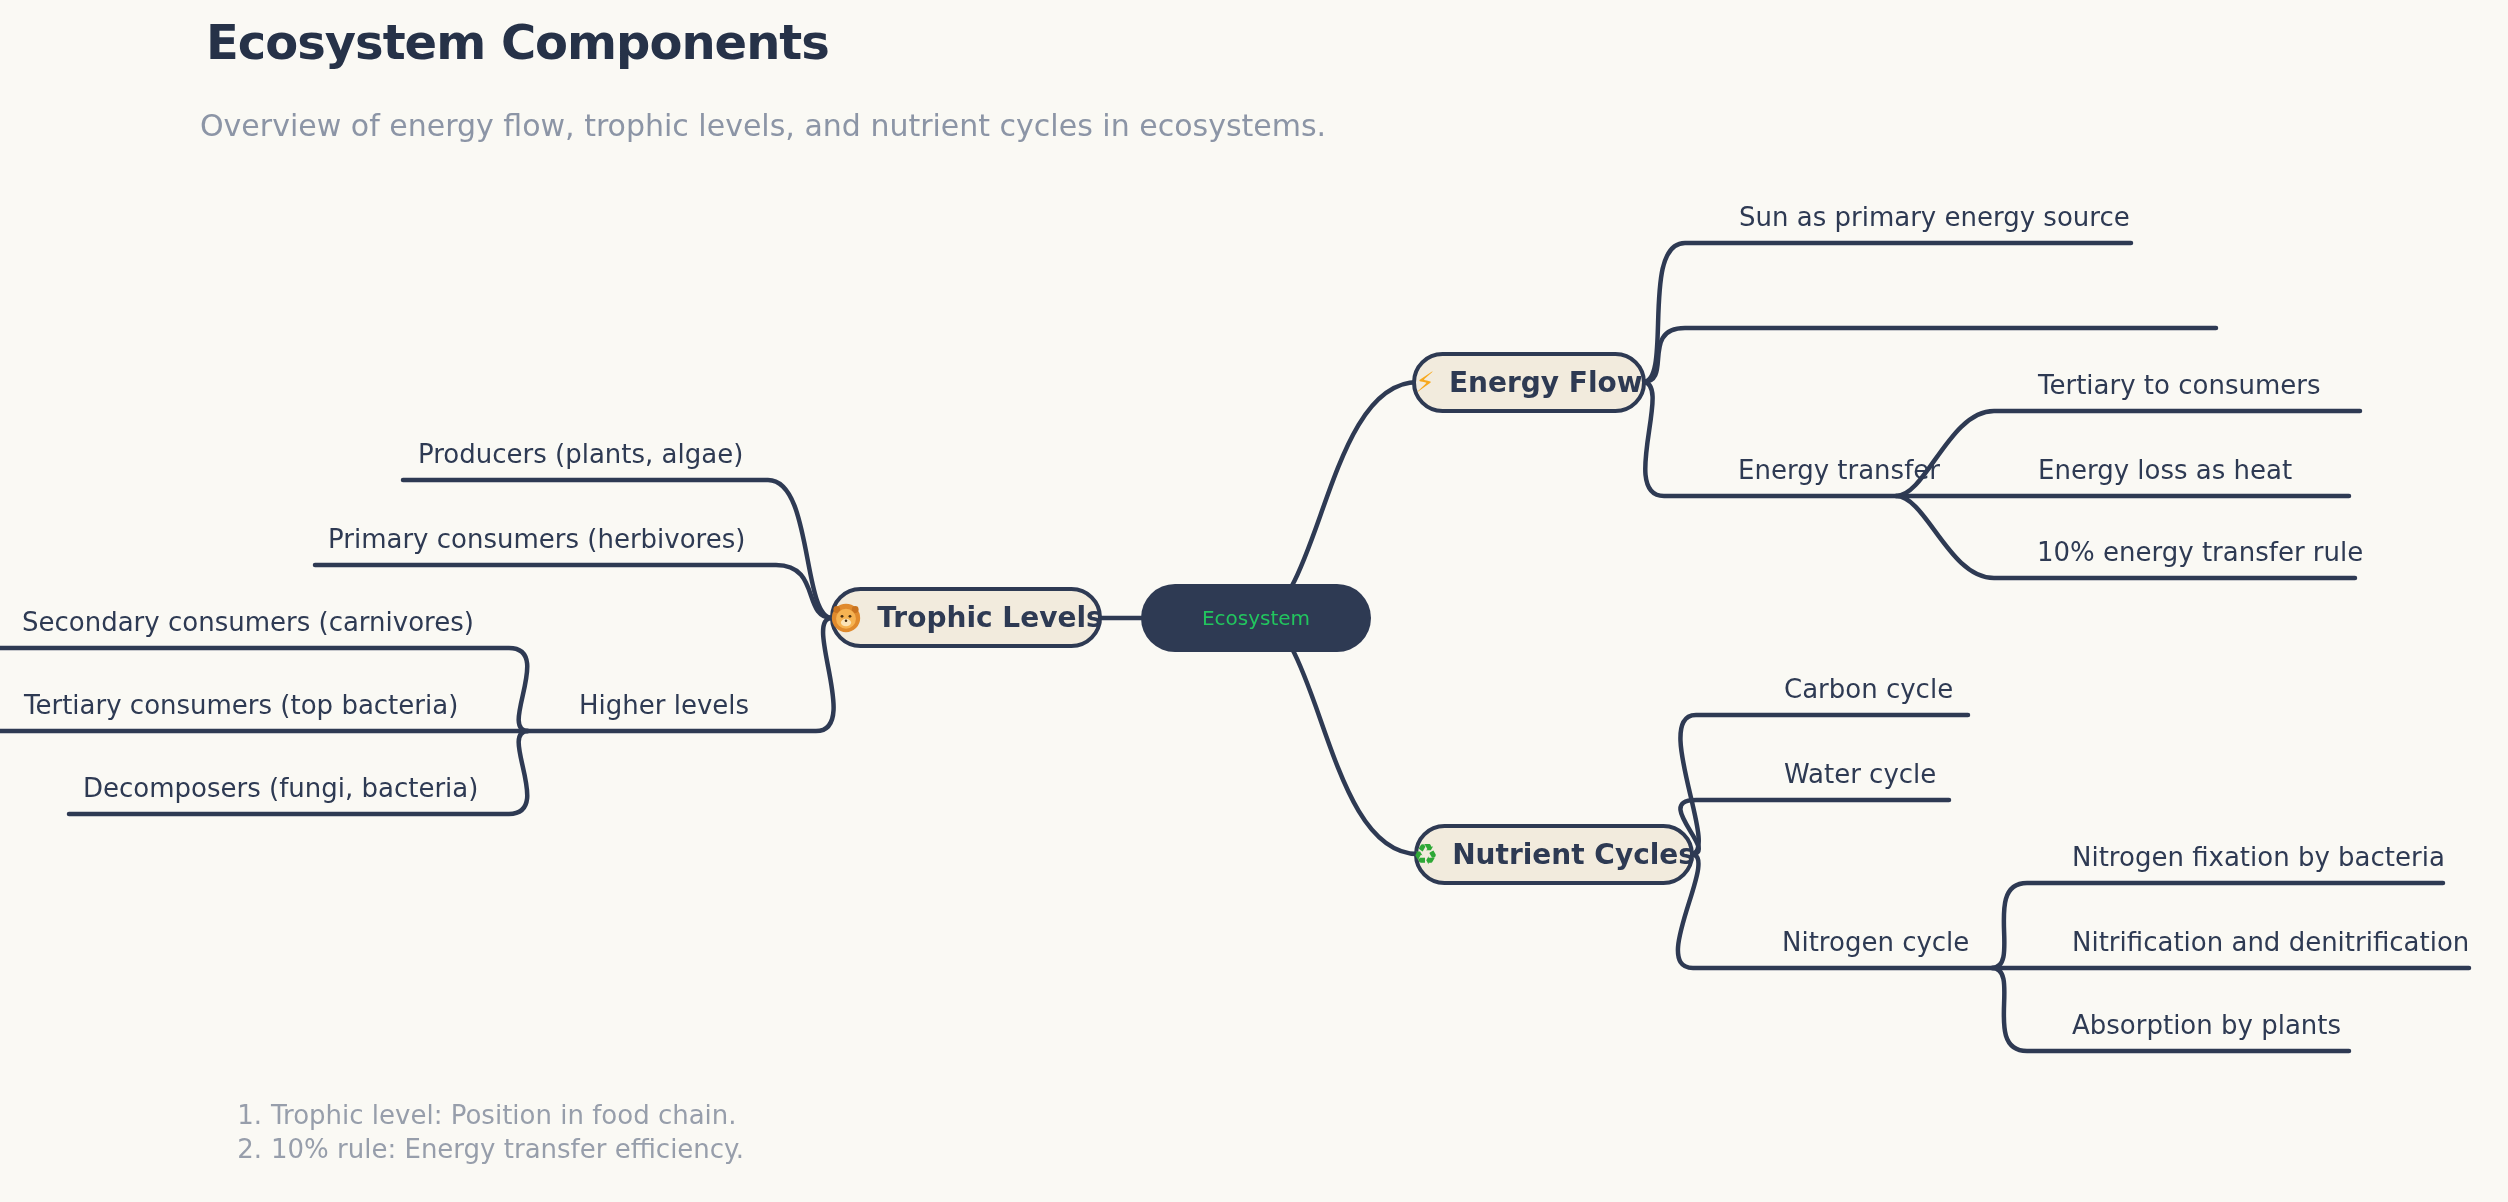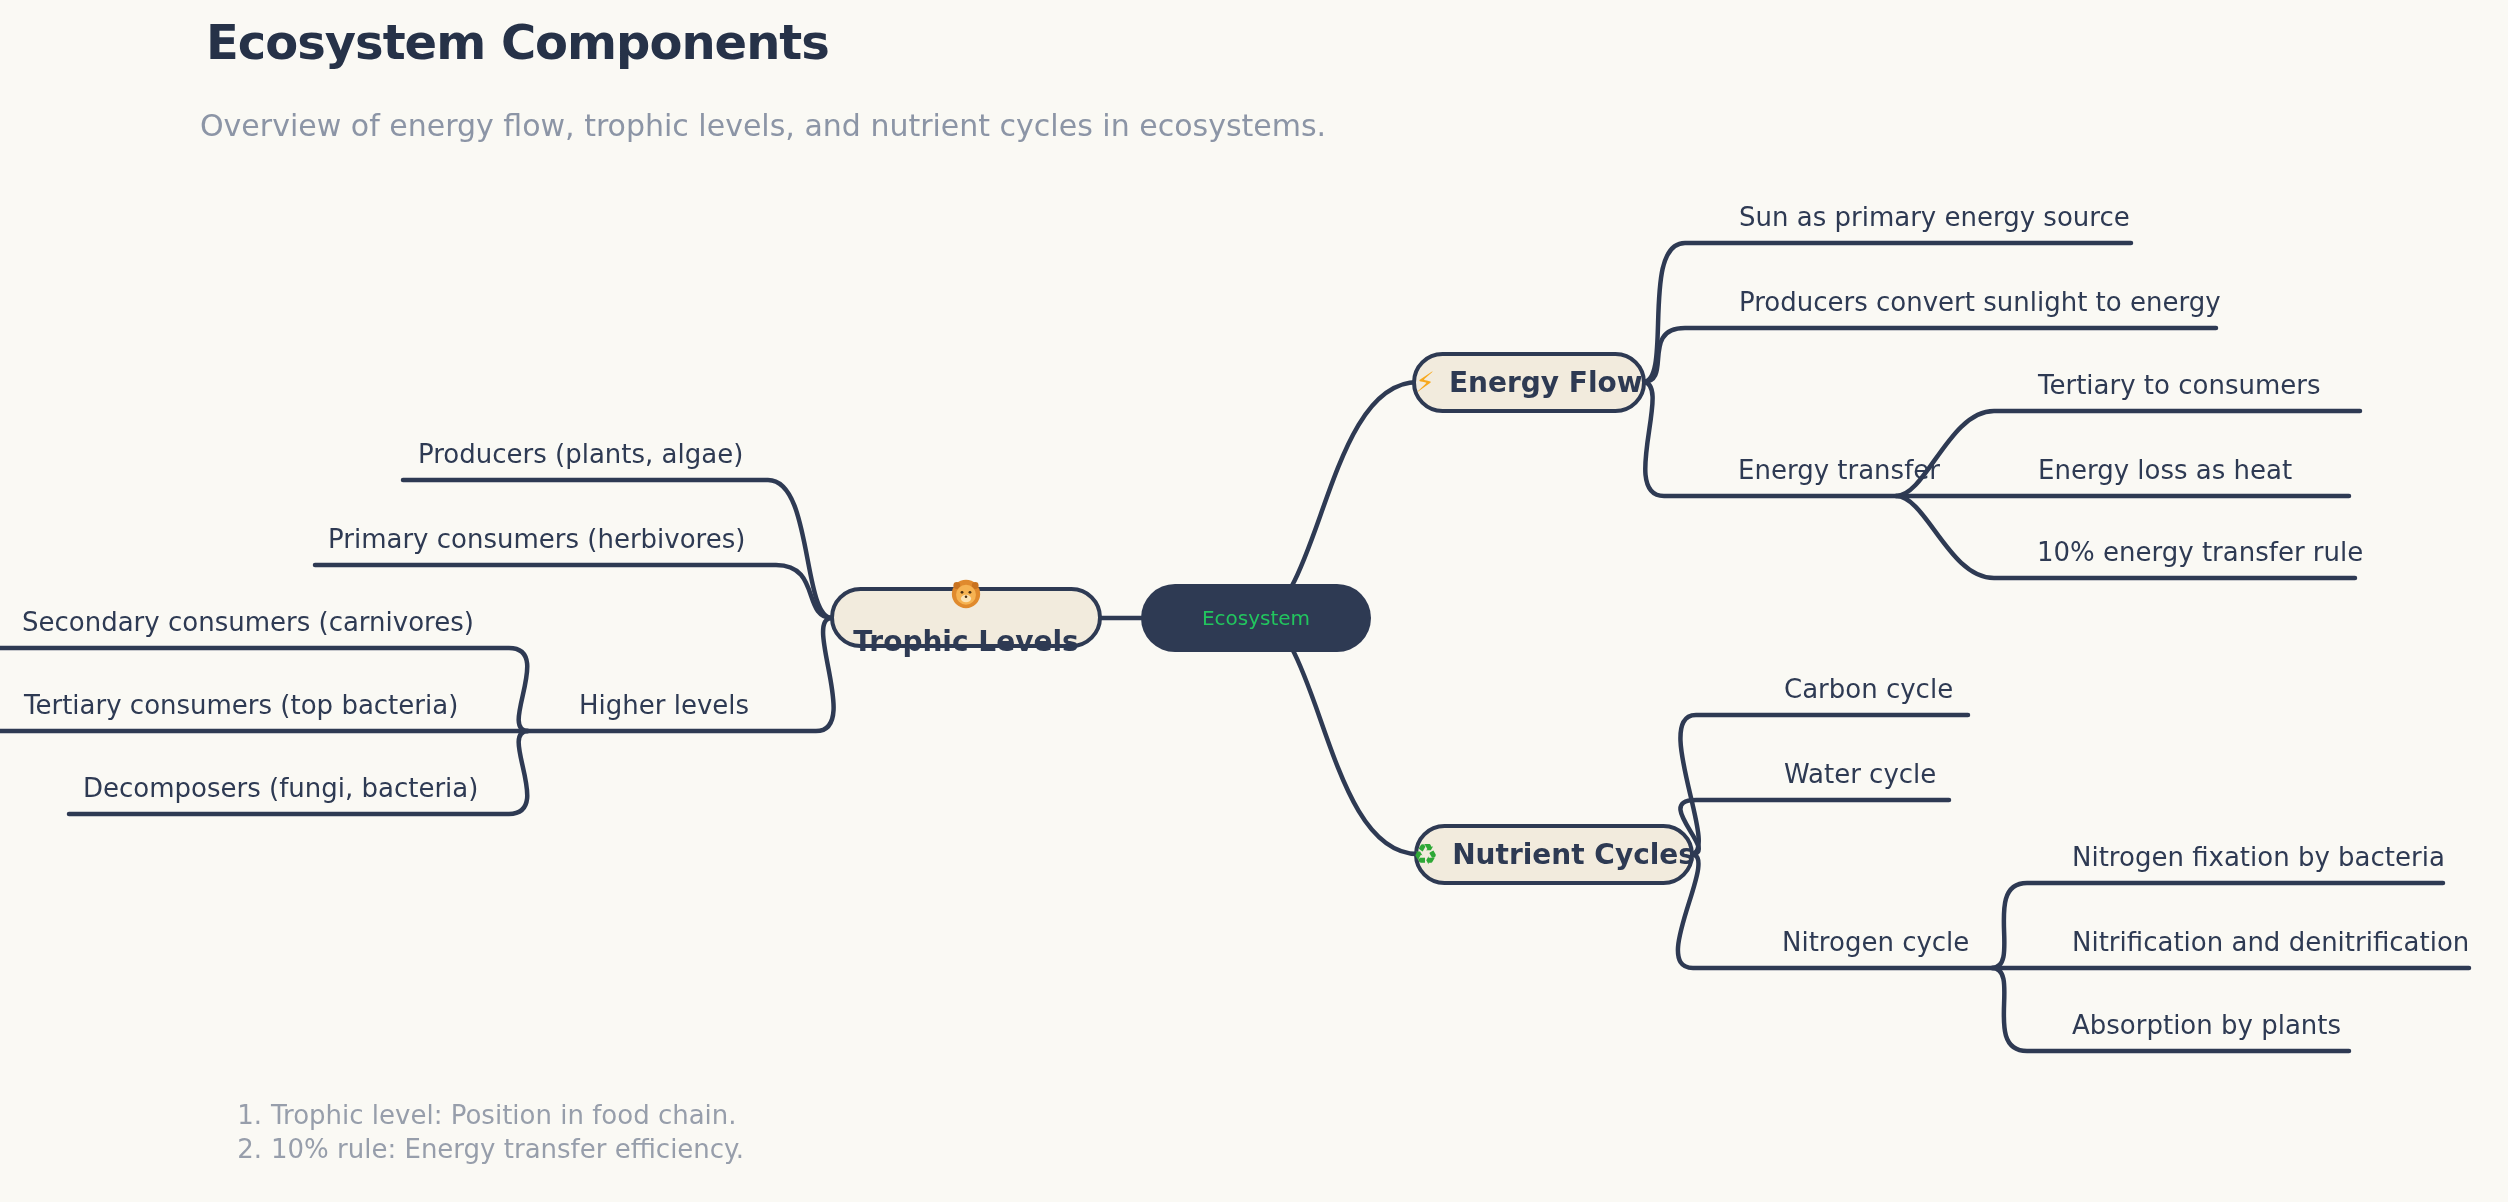--- a/index.html
+++ b/index.html
@@ -38,21 +38,21 @@
   }
   .pill.root{
     background:var(--ink);color:#22c55e;font-size:20px;font-weight:500;
     left:1141px;top:584px;width:230px;height:68px;
   }
   .pill.branch{
     background:var(--beige);border:4px solid var(--ink);
     color:var(--ink);font-size:28px;font-weight:700;
   }
   .pill.energy{left:1412px;top:352px;width:234px;height:61px;}
-  .pill.trophic{left:830px;top:587px;width:272px;height:61px;flex-direction:column;}
+  .pill.trophic{left:830px;top:587px;width:272px;height:61px;}
   .pill.nutrient{left:1414px;top:824px;width:280px;height:61px;}
 
   .glyph{font-size:28px;line-height:28px;font-weight:400;}
   .glyph.bolt{color:#F7A81C;}
   .glyph.recycle{color:#2EA836;}
   .icon-svg{display:block;}
 
   .footnotes{position:absolute;left:218px;top:1098px;color:var(--fn);font-size:26px;line-height:34px;}
   .fn-row{display:flex;}
   .fn-num{width:44px;text-align:right;margin-right:9px;}
@@ -84,21 +84,20 @@
     <path d="M1992,968 C2022,968 1982,1051 2027,1051 L2349,1051"></path>
 
     <path d="M832,618 C802,618 813,480 768,480 L403,480"></path>
     <path d="M832,618 C802,618 821,565 776,565 L315,565"></path>
     <path d="M832,618 C802,618 861,731 816,731 L0,731"></path>
     <path d="M528,731 C498,731 554,648 509,648 L0,648"></path>
     <path d="M528,731 C498,731 554,814 509,814 L69,814"></path>
   </svg>
 
   <div class="leaf" style="left:1739px;top:200px">Sun as primary energy source</div>
-  <div class="leaf" style="left:1739px;top:285px">Producers convert sunlight to energy</div>
   <div class="leaf" style="left:1738px;top:453px">Energy transfer</div>
   <div class="leaf" style="left:2038px;top:368px">Tertiary to consumers</div>
   <div class="leaf" style="left:2038px;top:453px">Energy loss as heat</div>
   <div class="leaf" style="left:2037px;top:535px">10% energy transfer rule</div>
 
   <div class="leaf" style="left:418px;top:437px">Producers (plants, algae)</div>
   <div class="leaf" style="left:328px;top:522px">Primary consumers (herbivores)</div>
   <div class="leaf" style="left:579px;top:688px">Higher levels</div>
   <div class="leaf" style="left:22px;top:605px">Secondary consumers (carnivores)</div>
   <div class="leaf" style="left:24px;top:688px">Tertiary consumers (top bacteria)</div>

